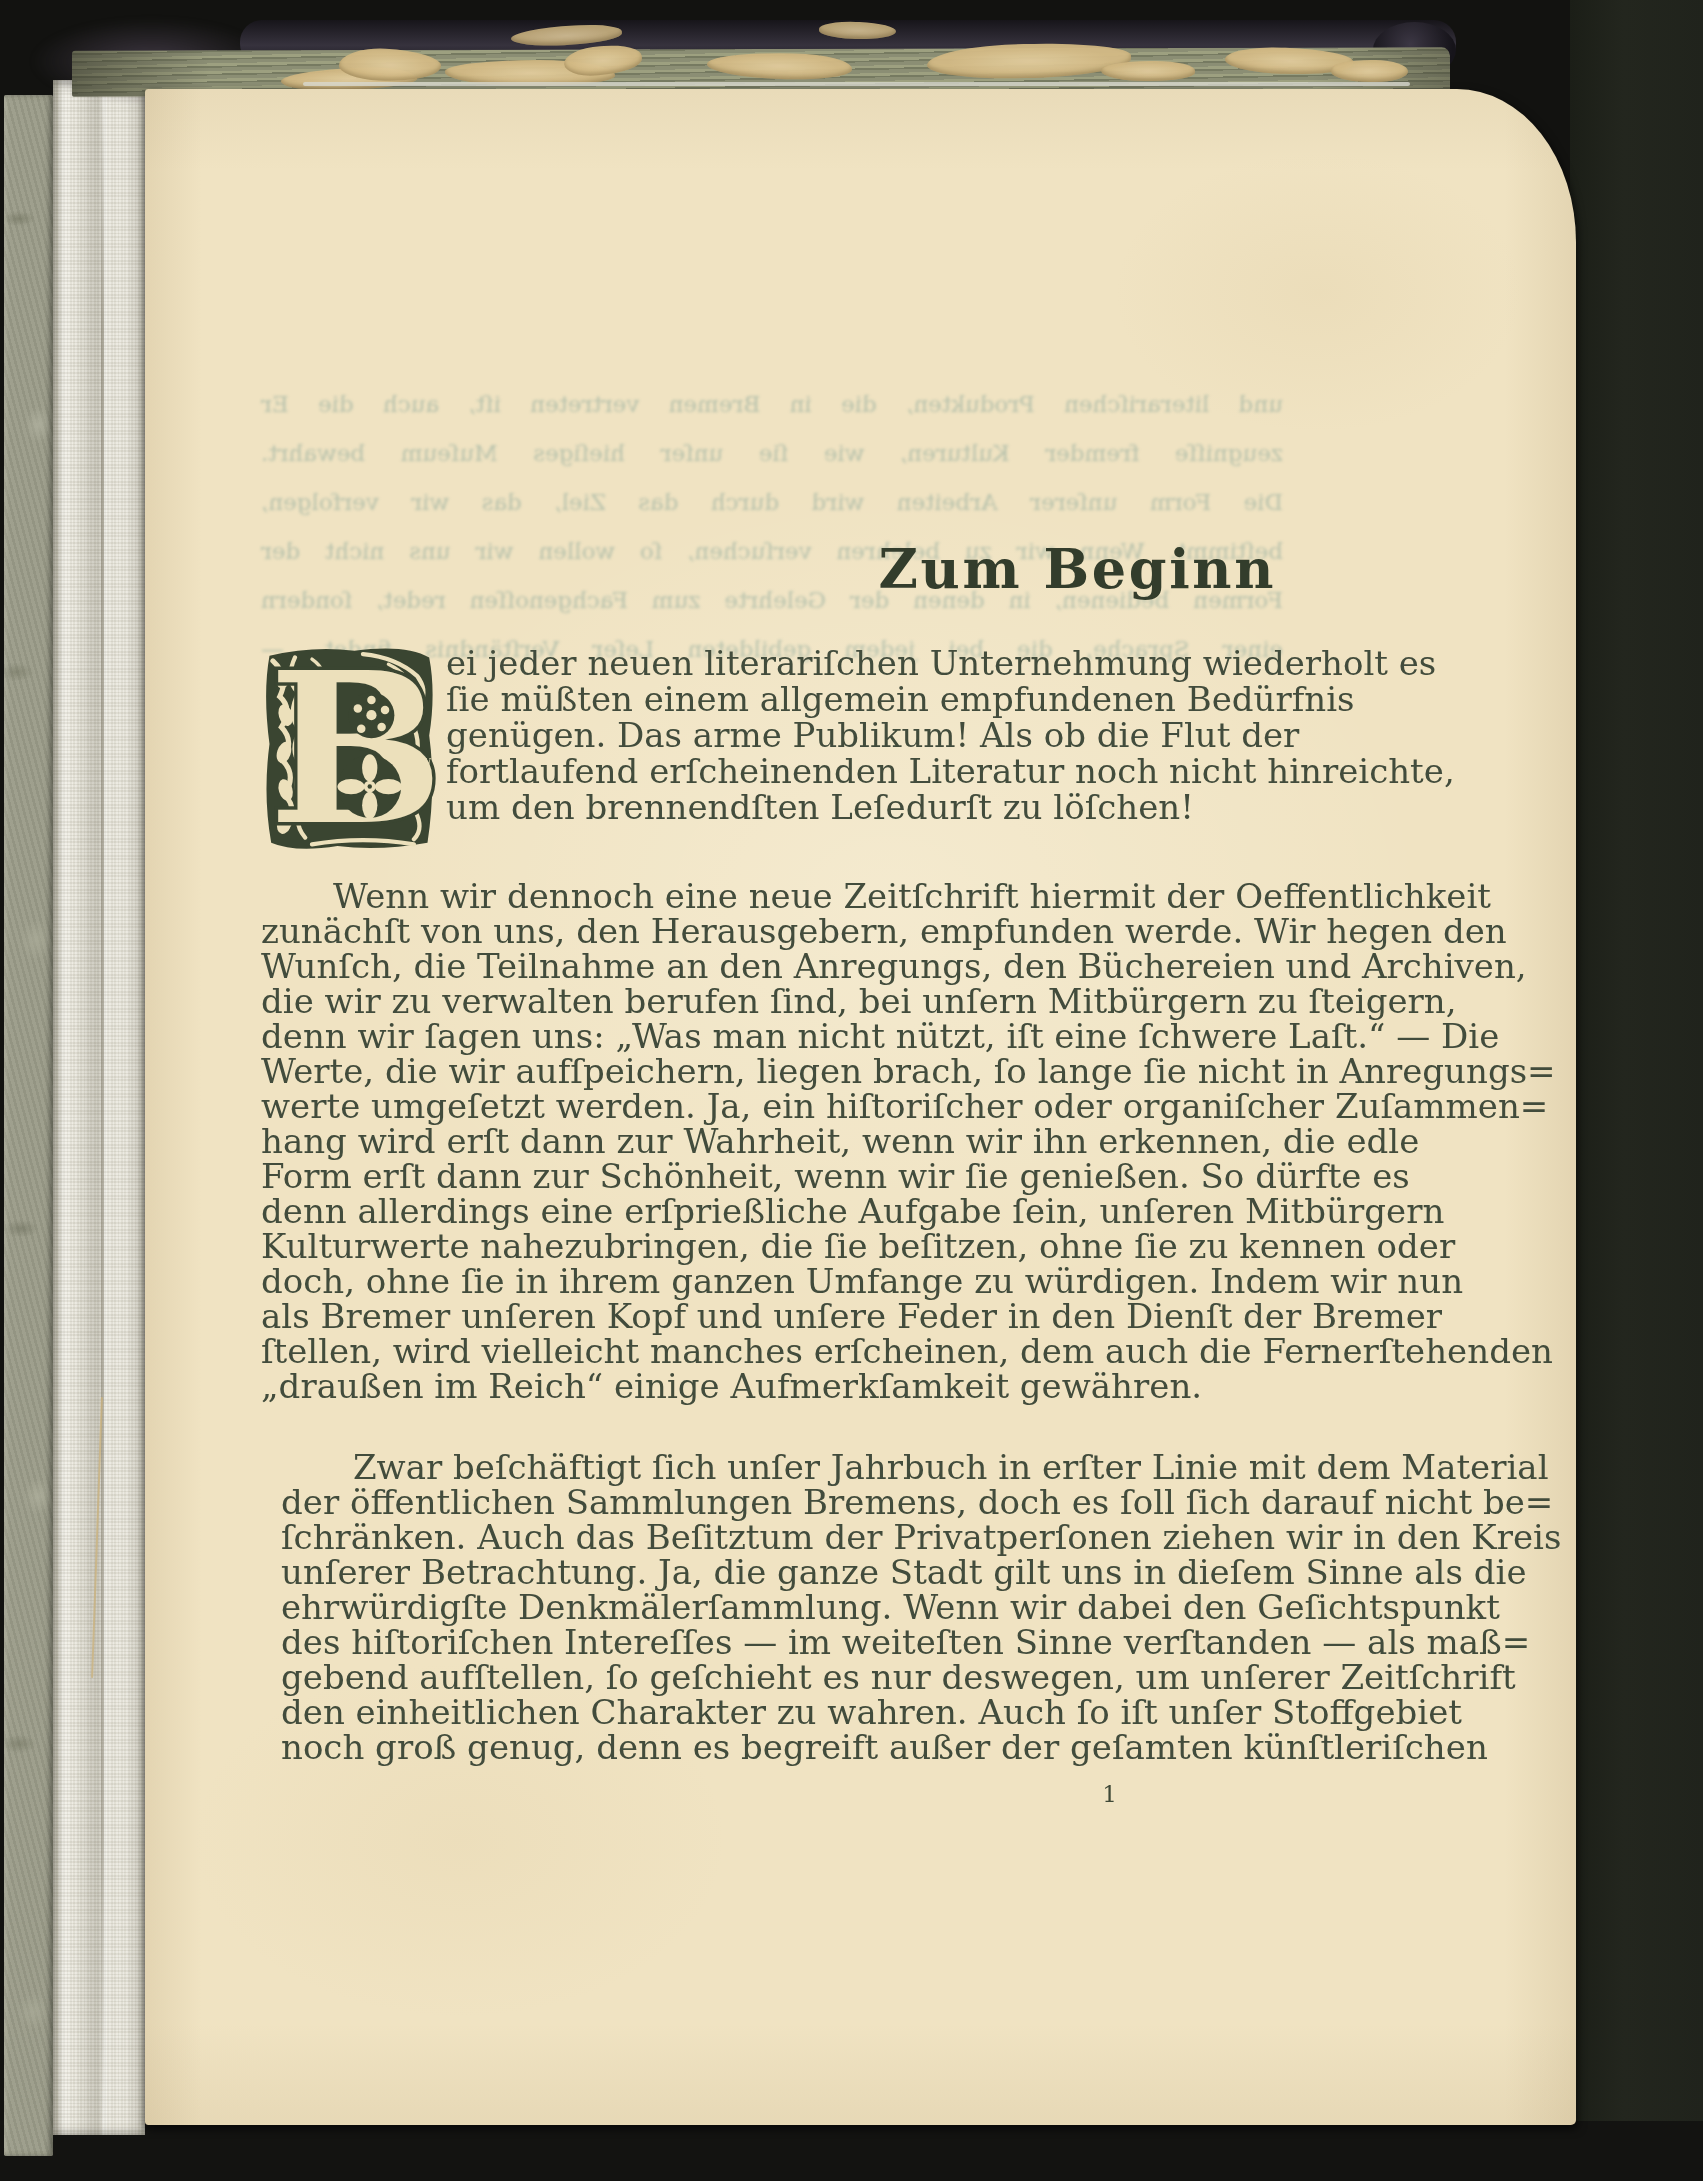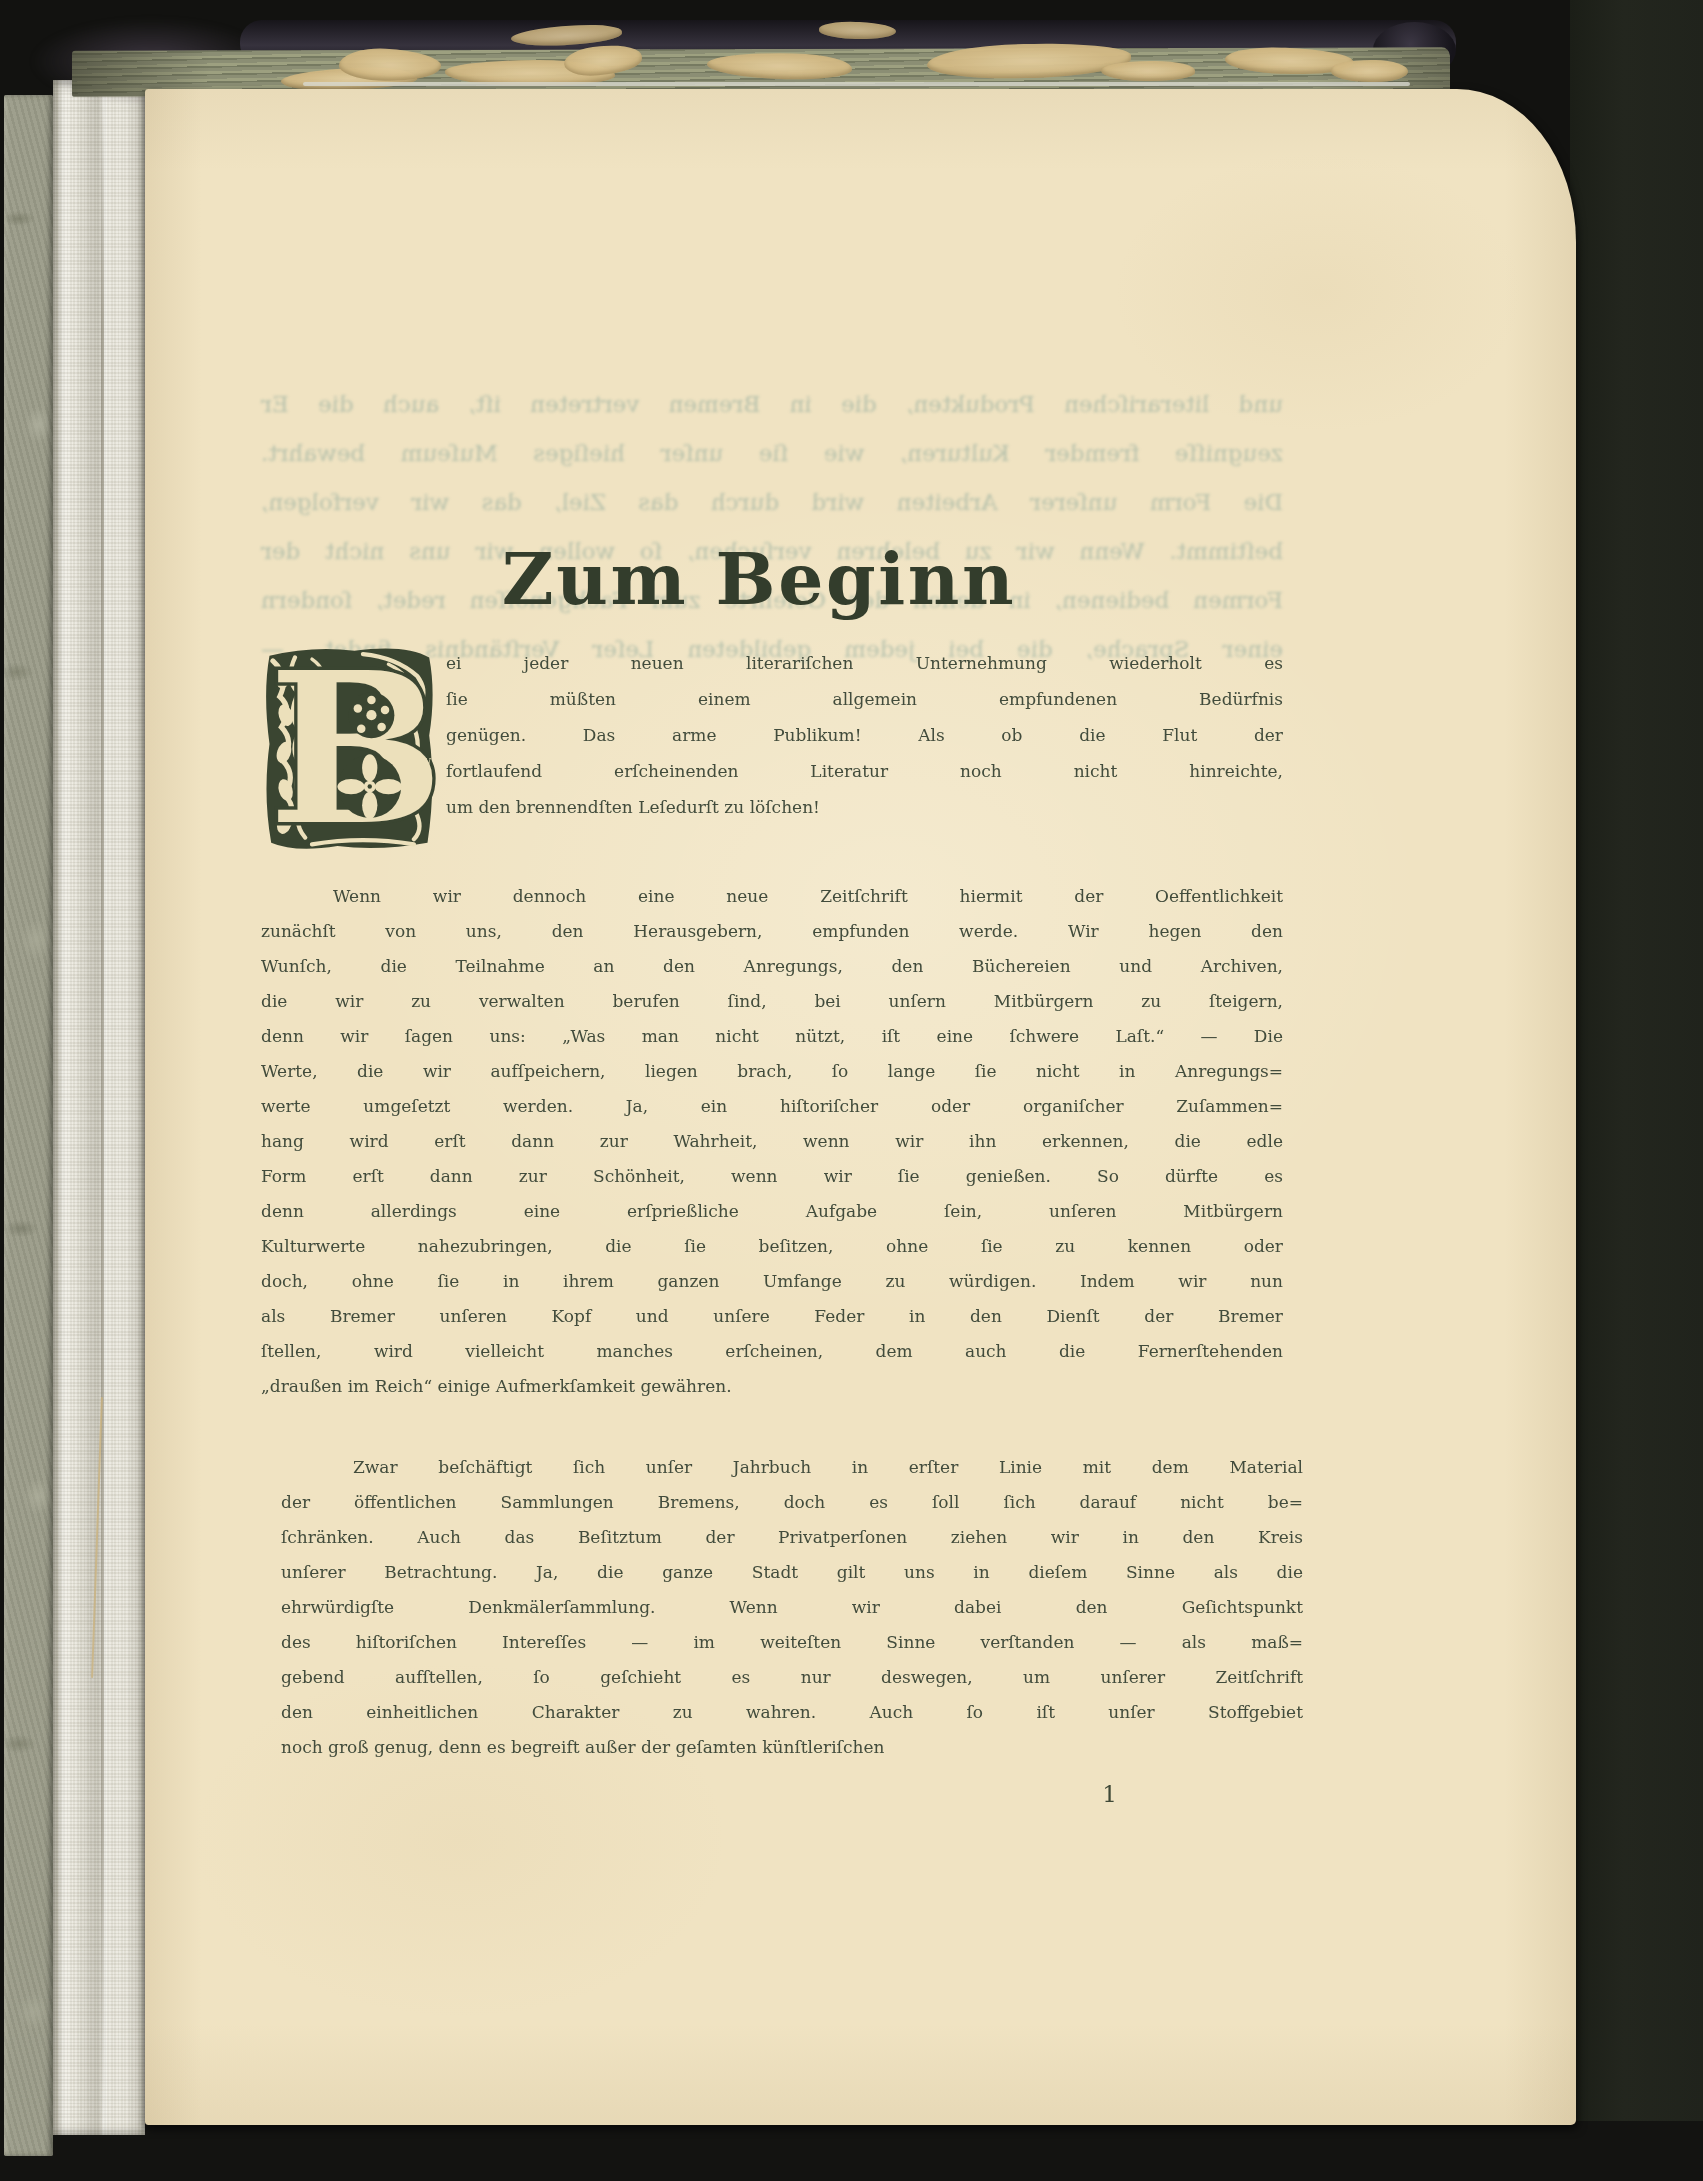--- a/index.html
+++ b/index.html
@@ -90,26 +90,26 @@
       linear-gradient(0deg, rgba(148,122,76,.10), transparent 5%),
       linear-gradient(180deg, rgba(148,122,76,.08), transparent 4%);
     box-shadow:1.7px 3.4px 8.5px rgba(0,0,0,.6);}
 
   
   .bleed{position:absolute;left:116px;top:291px;width:1022px;
     transform:scaleX(-1);filter:blur(1.5px);opacity:.5;
     color:#7fa095;font-size:23px;line-height:49px;z-index:1;}
   .bleed .bline{text-align:justify;text-align-last:justify;white-space:nowrap;overflow:hidden;}
 
-  .chapter-title{position:absolute;left:103px;top:448px;width:1022px;text-align:center;
-    font-size:71px;font-weight:bold;color:#333d2c;letter-spacing:2.6px;z-index:2;}
+  .chapter-title{position:absolute;left:109px;top:448px;width:1022px;text-align:right;
+    font-size:54px;font-weight:bold;color:#333d2c;letter-spacing:2.6px;z-index:2;}
 
   .dropcap{position:absolute;left:116px;top:552px;width:175px;height:213px;z-index:2;}
 
-  .para{position:absolute;color:#424c3c;font-size:17px;line-height:35px;z-index:2;}
+  .para{position:absolute;color:#424c3c;font-size:34px;line-height:35px;z-index:2;}
   .para .line{text-align:justify;text-align-last:justify;height:35px;white-space:nowrap;overflow:visible;}
   .para .line.last{text-align-last:left;}
   .para.first-indent .line.first{text-indent:72px;}
   .para1{left:301px;top:556px;width:837px;line-height:36px;}
   .para1 .line{height:36px;}
   .para2{left:116px;top:790px;width:1022px;}
   .para3{left:116px;top:1361px;width:1022px;margin-left:20px;}
 
   .page-number{position:absolute;left:944px;top:1692px;width:41px;text-align:center;
     font-size:23px;color:#3f4937;z-index:2;}

